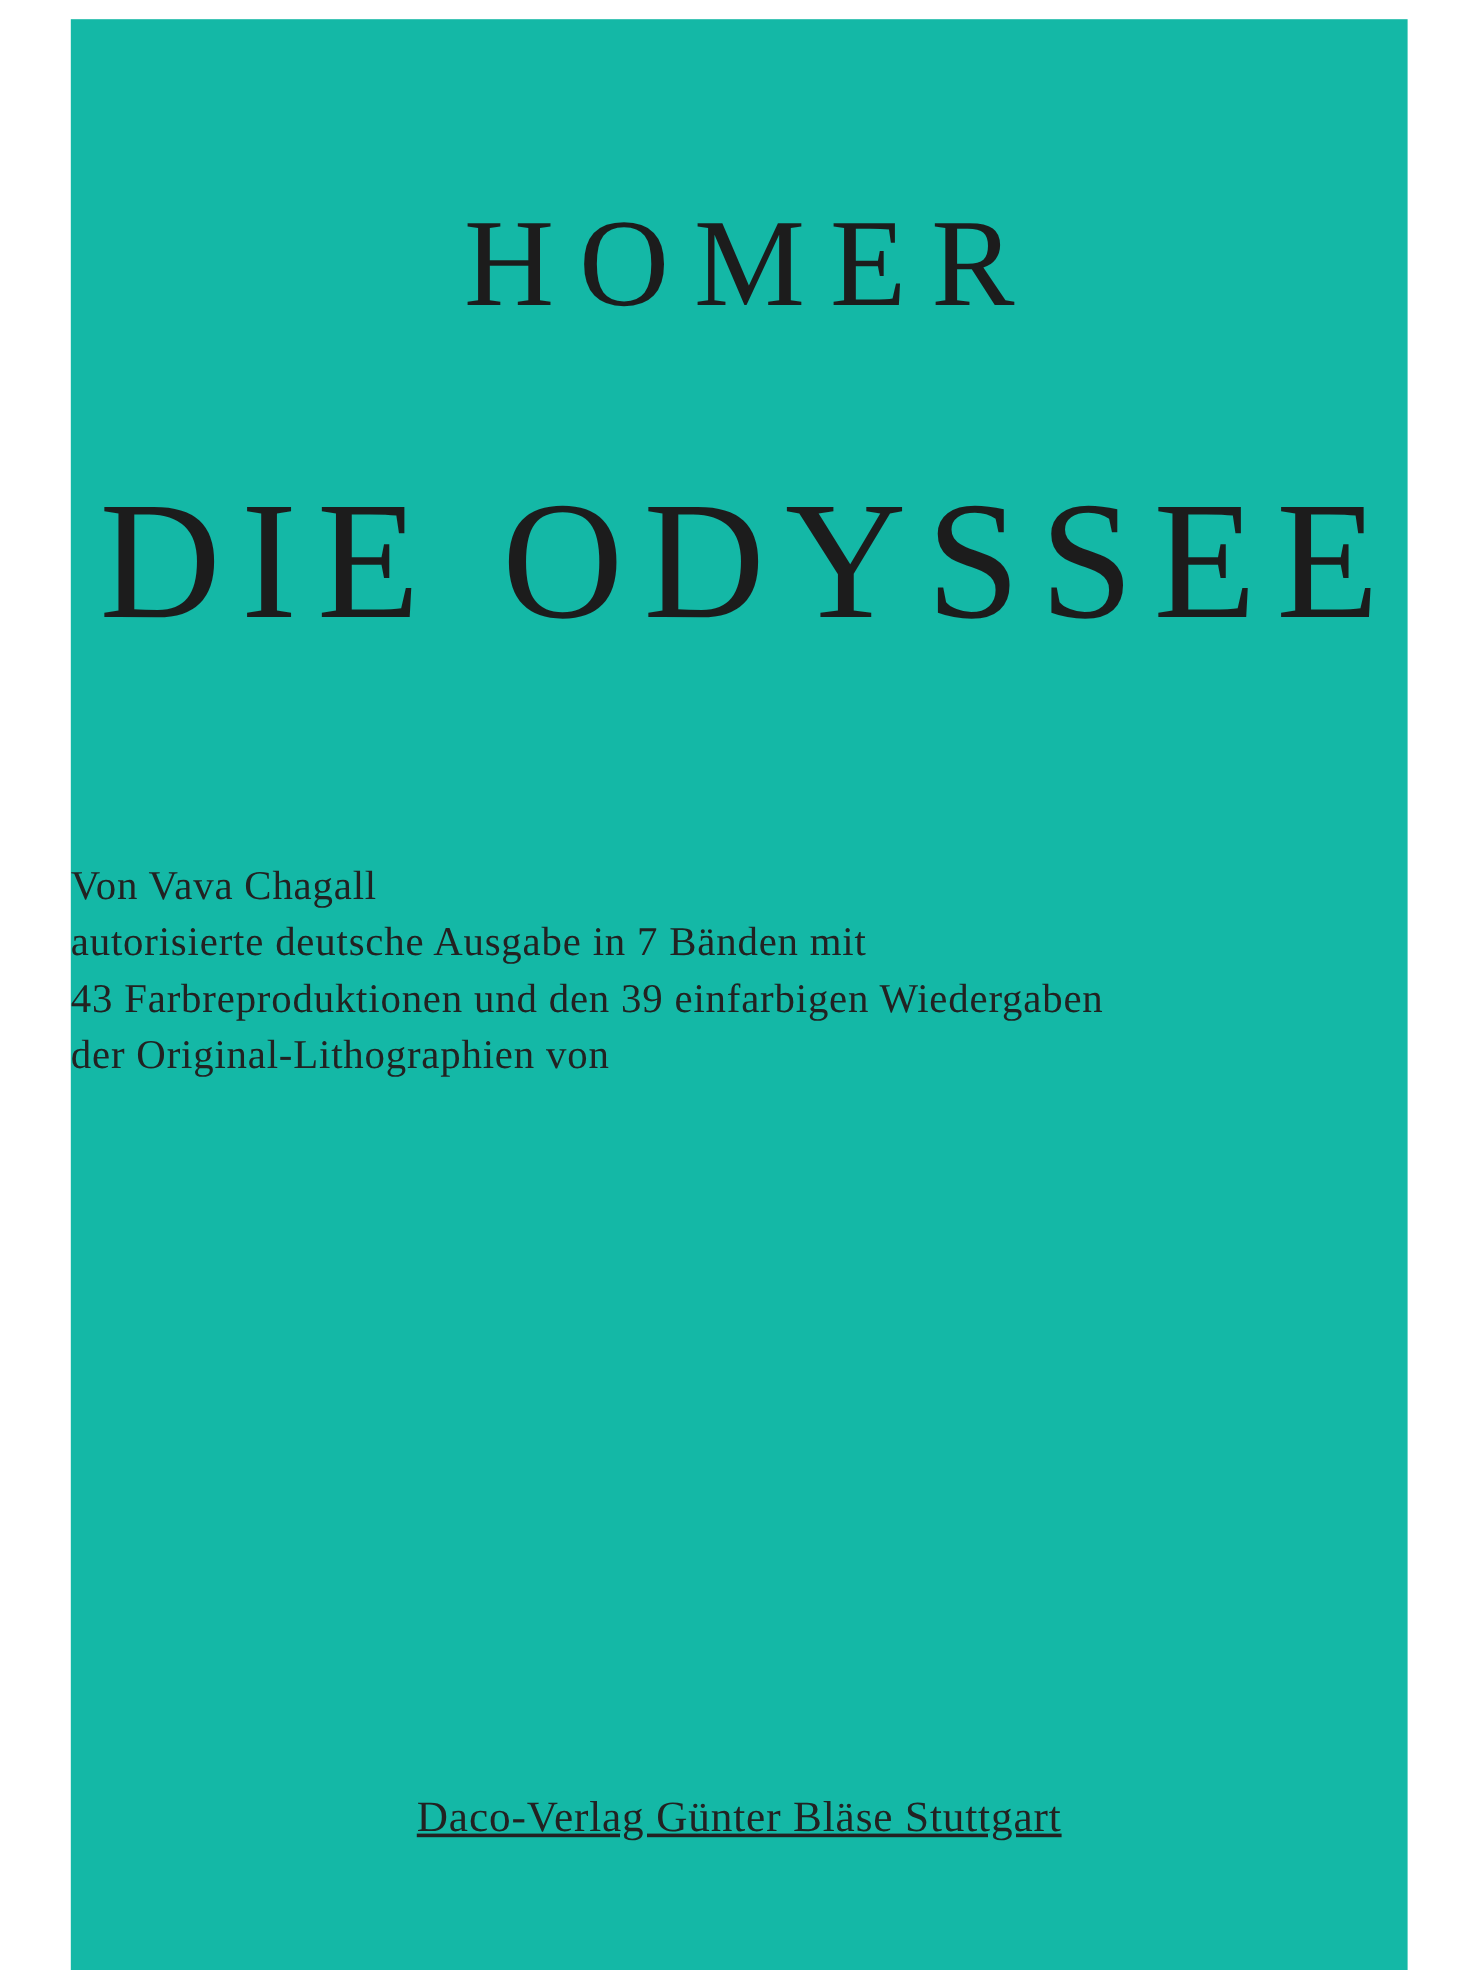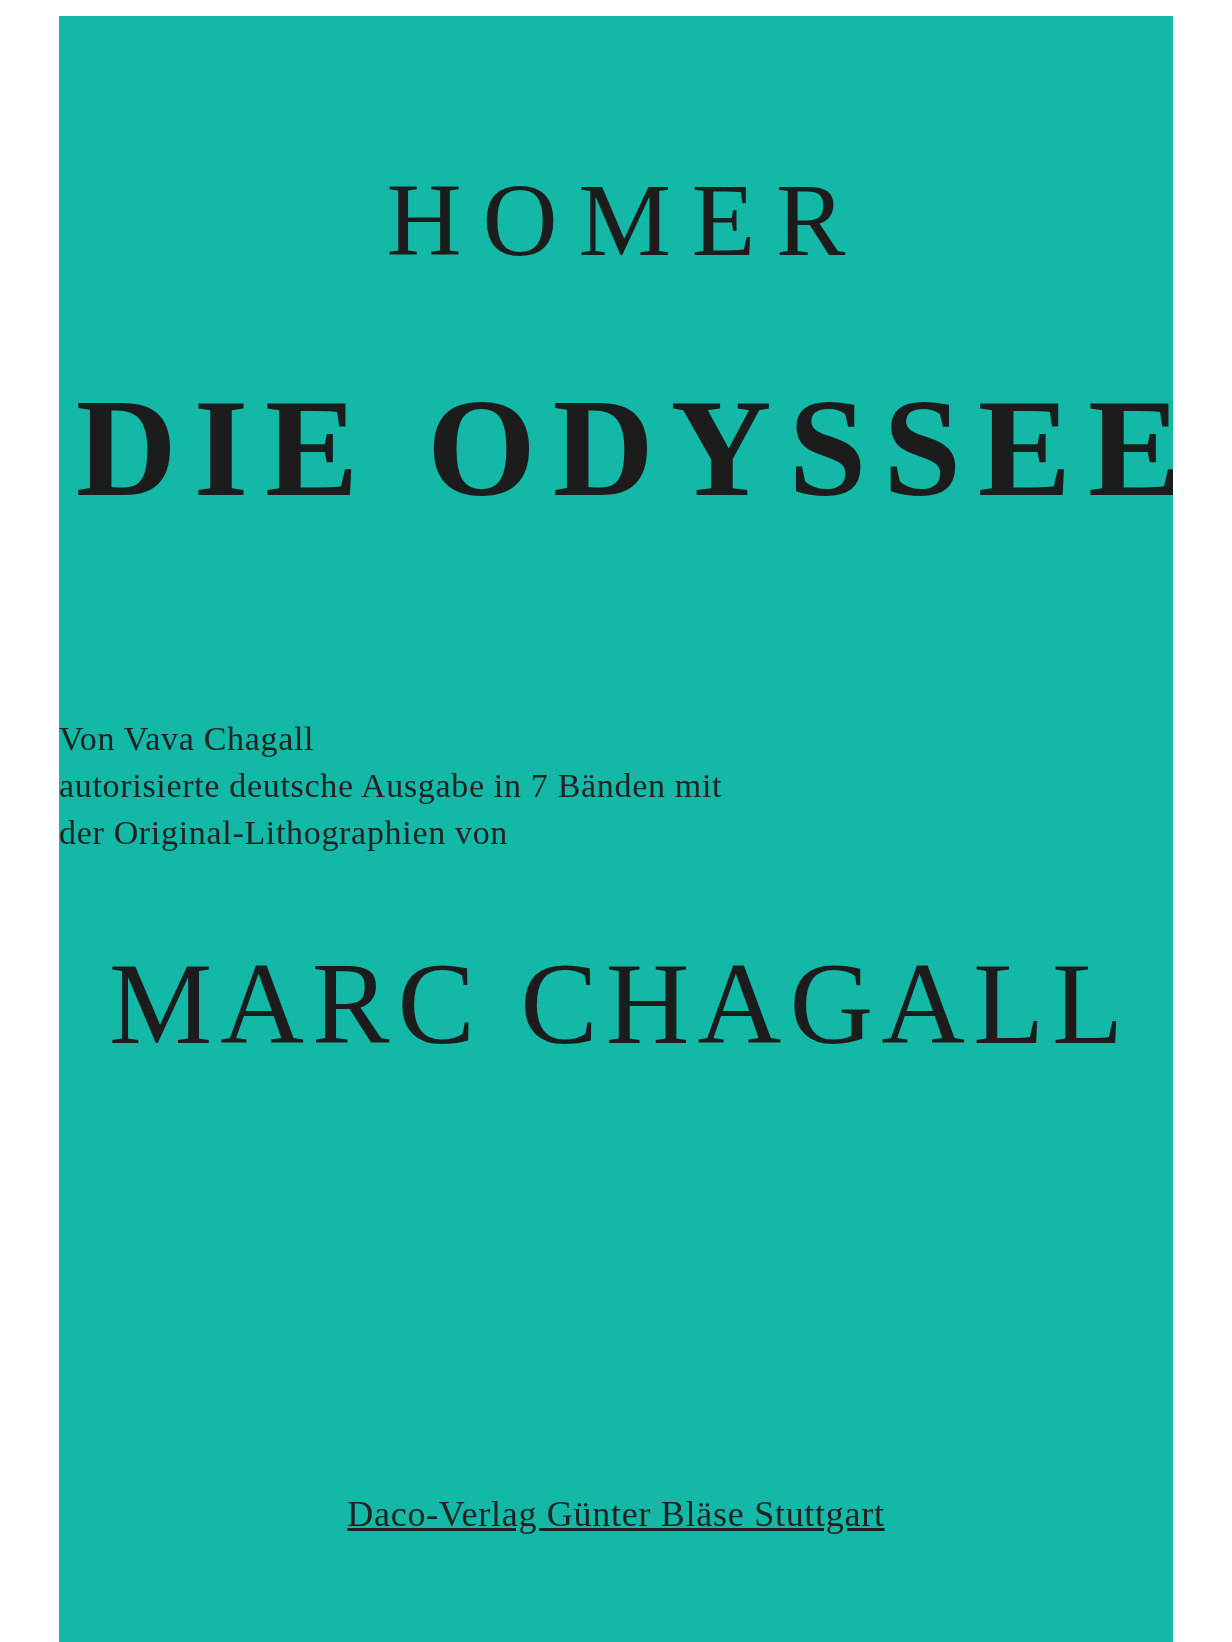--- a/index.html
+++ b/index.html
@@ -25,25 +25,24 @@
     white-space: nowrap;
     line-height: 1;
   }
   .author {
     top: 152px;
     font-size: 104px;
     letter-spacing: 0.20em;
     text-indent: 0.20em; 
   }
   .book-title {
-    top: 362px;
+    top: 382px;
     font-size: 140px;
     letter-spacing: 0.12em;
     text-indent: 0.12em;
-    font-weight: bold;
   }
   .edition-block {
     position: absolute;
     top: 700px;
     left: 0;
     right: 0;
     font-size: 34px;
     line-height: 1.38;
     letter-spacing: 0.02em;
     color: #222222;
@@ -76,21 +75,21 @@
 
 <div class="page">
 
   <div class="line author">HOMER</div>
 
   <div class="line book-title">DIE ODYSSEE</div>
 
   <div class="edition-block">
     <div>Von Vava Chagall</div>
     <div>autorisierte deutsche Ausgabe in 7 Bänden mit</div>
+    <div>43 Farbreproduktionen und den 39 einfarbigen Wiedergaben</div>
     <div>der Original-Lithographien von</div>
   </div>
 
-  <div class="line artist">MARC CHAGALL</div>
 
 
   <div class="line publisher">Daco-Verlag Günter Bläse Stuttgart</div>
 
 </div>
 
 </body></html>

